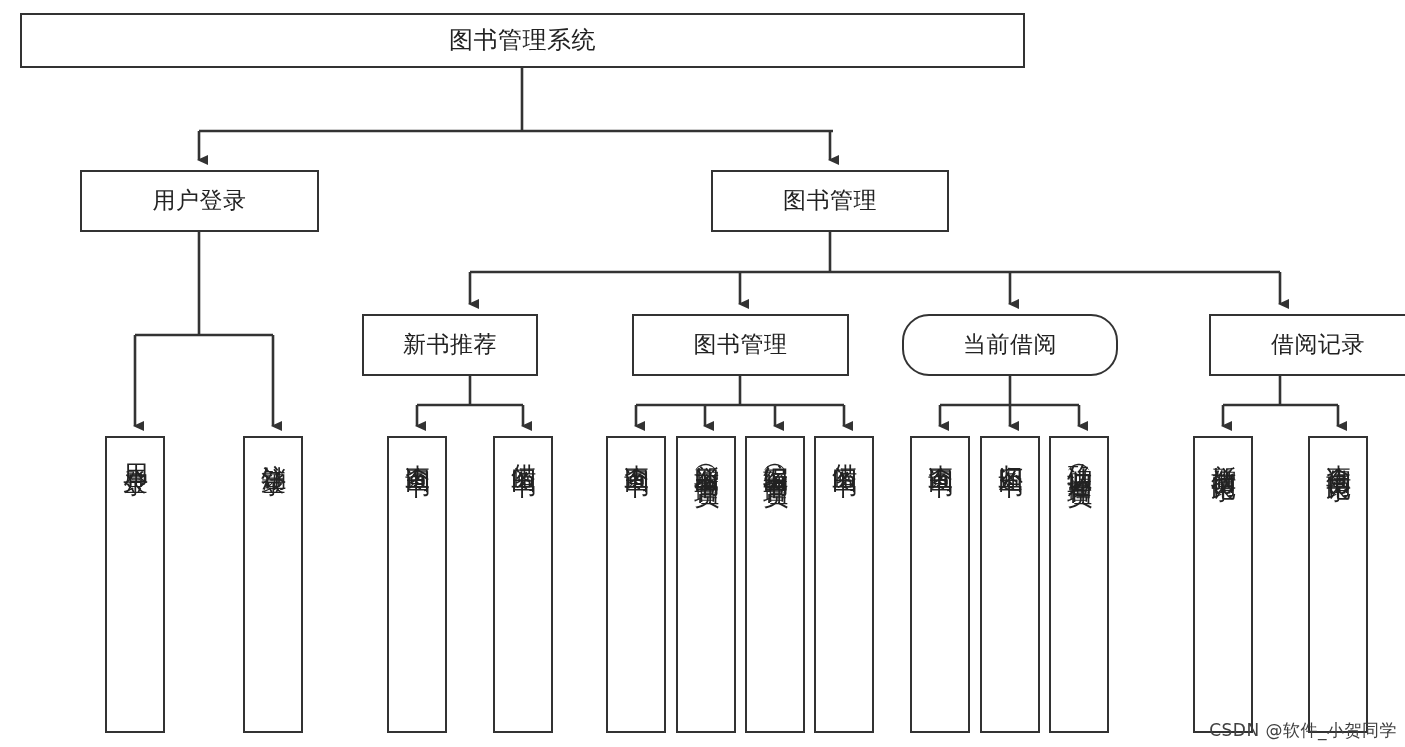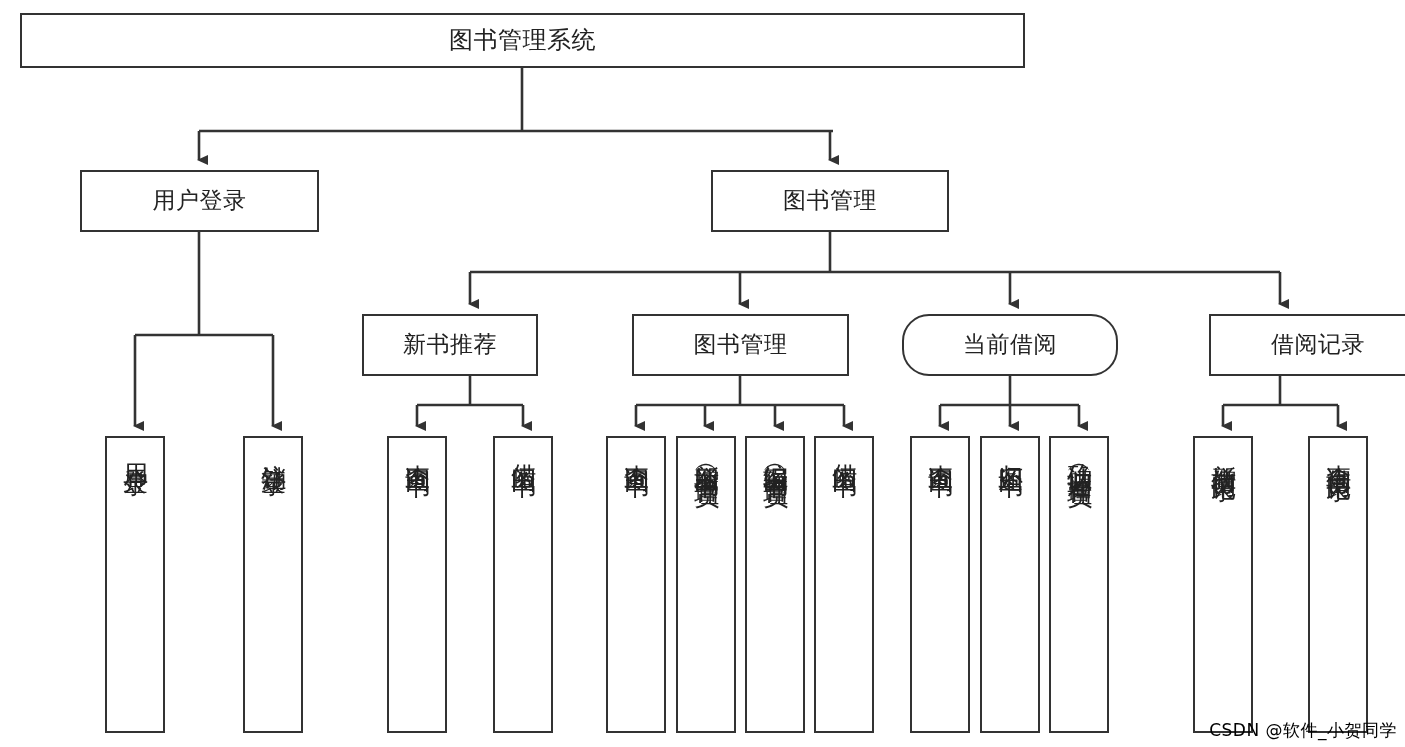--- a/index.html
+++ b/index.html
@@ -66,21 +66,21 @@
     line-height: 1.05;
     letter-spacing: 3px;
     white-space: nowrap;
     transform: none;
   }
   .watermark {
     position: absolute;
     right: 8px;
     bottom: 5px;
     font-size: 17px;
-    color: #000000;
+    color: #404040;
     letter-spacing: 0.5px;
     white-space: nowrap;
     z-index: 5;
   }
 </style>
 </head>
 <body>
 
 <div id="diagram-root">
 

